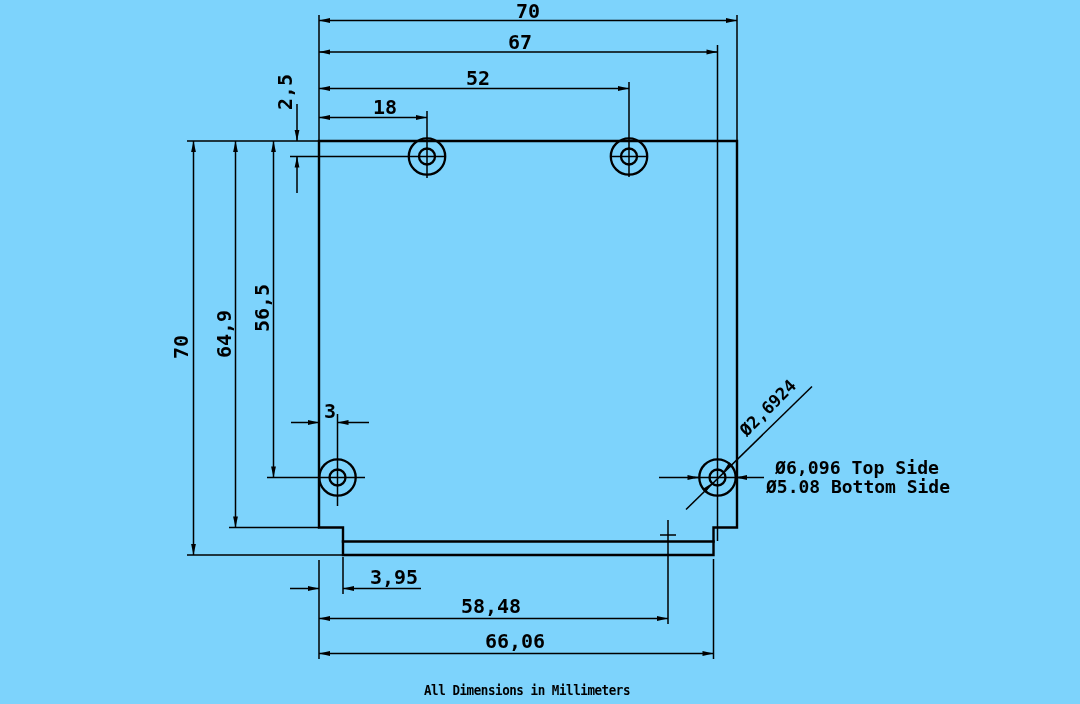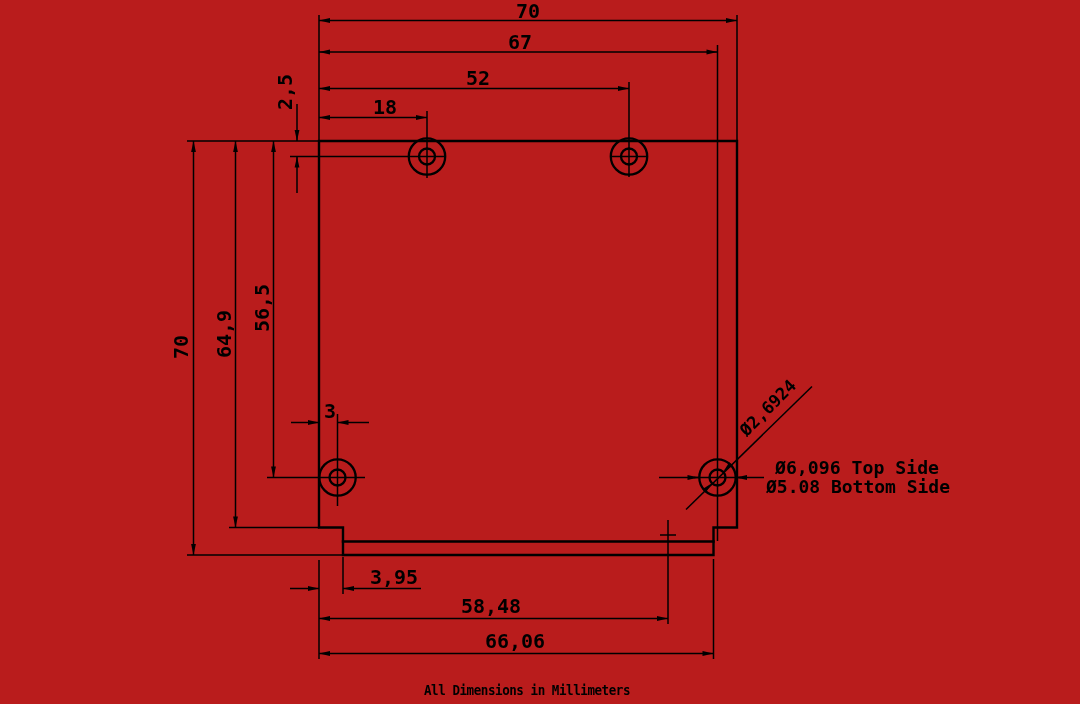--- a/index.html
+++ b/index.html
@@ -1,16 +1,16 @@
 <!DOCTYPE html>
 <html><head>
 <meta charset="utf-8">
 <style>
   html,body{margin:0;padding:0;background:#ffffff;}
-  .stage{width:1080px;height:704px;background:#b91c1c;position:relative;overflow:hidden;}
+  .stage{width:1080px;height:704px;background:#7dd3fc;position:relative;overflow:hidden;}
   svg{display:block;}
   .outline{stroke:#000;stroke-width:2.4;fill:none;stroke-linecap:square;stroke-linejoin:miter;}
   .hole{stroke:#000;stroke-width:2.3;fill:none;}
   .thin{stroke:#000;stroke-width:1.5;fill:none;stroke-linecap:butt;}
   .arrow{fill:#000;stroke:none;}
   text{font-family:"DejaVu Sans Mono","Liberation Mono",monospace;font-weight:700;fill:#000;}
   .dim{font-size:20px;}
   .callout{font-size:17px;}
   .note{font-size:14px;letter-spacing:-0.5px;}
 </style>

